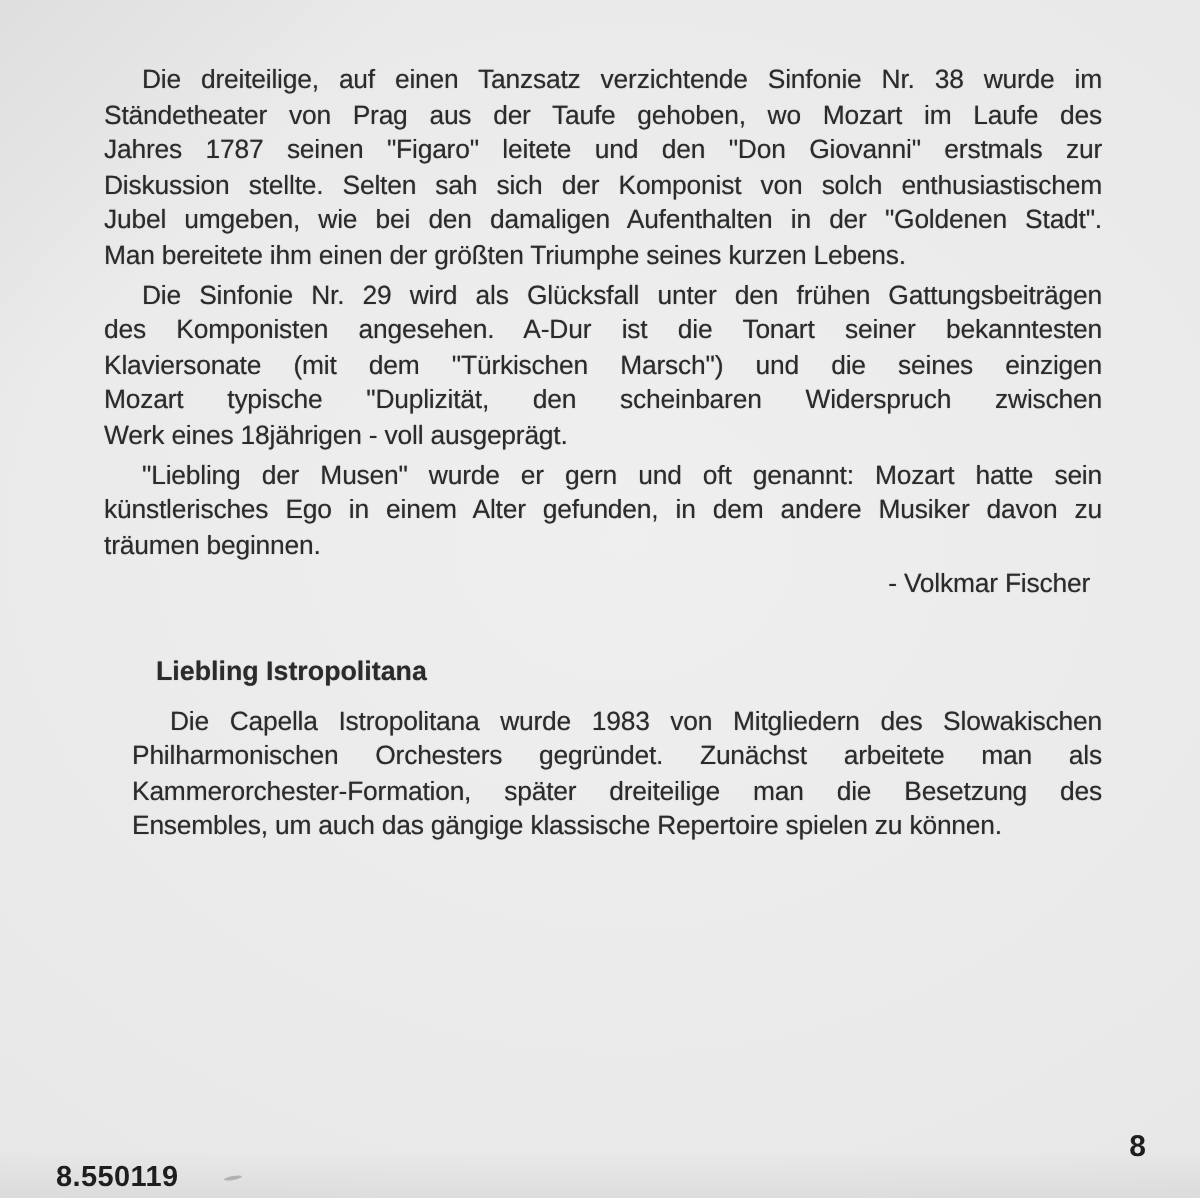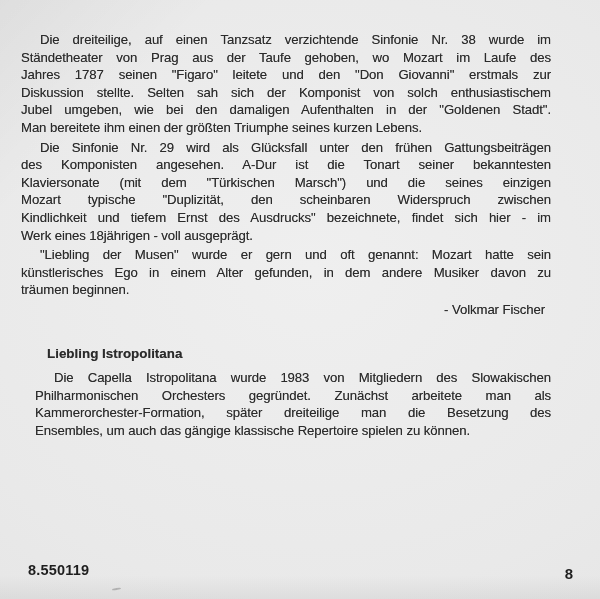--- a/index.html
+++ b/index.html
@@ -17,21 +17,21 @@
     width: 600px; height: 599px;
     overflow: hidden;
     color: var(--text);
     background:
       linear-gradient(135deg, rgba(0,0,0,0.045) 0%, rgba(0,0,0,0.0) 18%),
       linear-gradient(0deg, rgba(0,0,0,0.05) 0%, rgba(0,0,0,0.0) 4%),
       radial-gradient(ellipse 120% 100% at 52% 45%, #efefef 0%, #e9e9e9 55%, #e4e4e4 85%, #dddddd 100%);
   }
   .text-block {
     position: absolute;
-    left: 21px; right: 49px; top: 31px;
+    left: 52px; right: 49px; top: 31px;
     font-size: 13.2px;
     line-height: 17.6px;
     letter-spacing: -0.1px;
     text-shadow: 0 0 0.5px rgba(43,43,43,0.55);
   }
   .para { margin: 0 0 2px 0; }
   .para .line {
     text-align: justify;
     text-align-last: justify;
     height: 17.6px;
@@ -50,21 +50,21 @@
   .section-heading {
     font-weight: bold;
     font-size: 13.4px;
     line-height: 17.6px;
     margin: 0 0 7px 0;
     text-indent: 12px;
     letter-spacing: 0;
   }
   .footer-left {
     position: absolute;
-    left: 28px; bottom: 21px;
+    left: 28px; bottom: 2px;
     font-weight: bold;
     font-size: 14.5px;
     letter-spacing: 0.2px;
     color: #1e1e1e;
   }
   .footer-right {
     position: absolute;
     right: 27px; bottom: 17px;
     font-weight: bold;
     font-size: 15px;
@@ -93,21 +93,20 @@
         <div class="line">Diskussion stellte. Selten sah sich der Komponist von solch enthusiastischem</div>
         <div class="line">Jubel umgeben, wie bei den damaligen Aufenthalten in der "Goldenen Stadt".</div>
         <div class="line last">Man bereitete ihm einen der größten Triumphe seines kurzen Lebens.</div>
       </div>
 
     <div class="para">
         <div class="line">Die Sinfonie Nr. 29 wird als Glücksfall unter den frühen Gattungsbeiträgen</div>
         <div class="line">des Komponisten angesehen. A-Dur ist die Tonart seiner bekanntesten</div>
         <div class="line">Klaviersonate (mit dem "Türkischen Marsch") und die seines einzigen</div>
         <div class="line">Mozart typische "Duplizität, den scheinbaren Widerspruch zwischen</div>
-        <div class="line">Kindlichkeit und tiefem Ernst des Ausdrucks" bezeichnete, findet sich hier - im</div>
         <div class="line last">Werk eines 18jährigen - voll ausgeprägt.</div>
       </div>
 
     <div class="para">
         <div class="line">"Liebling der Musen" wurde er gern und oft genannt: Mozart hatte sein</div>
         <div class="line">künstlerisches Ego in einem Alter gefunden, in dem andere Musiker davon zu</div>
         <div class="line last">träumen beginnen.</div>
       </div>
 
     <div class="attribution">- Volkmar Fischer</div>

